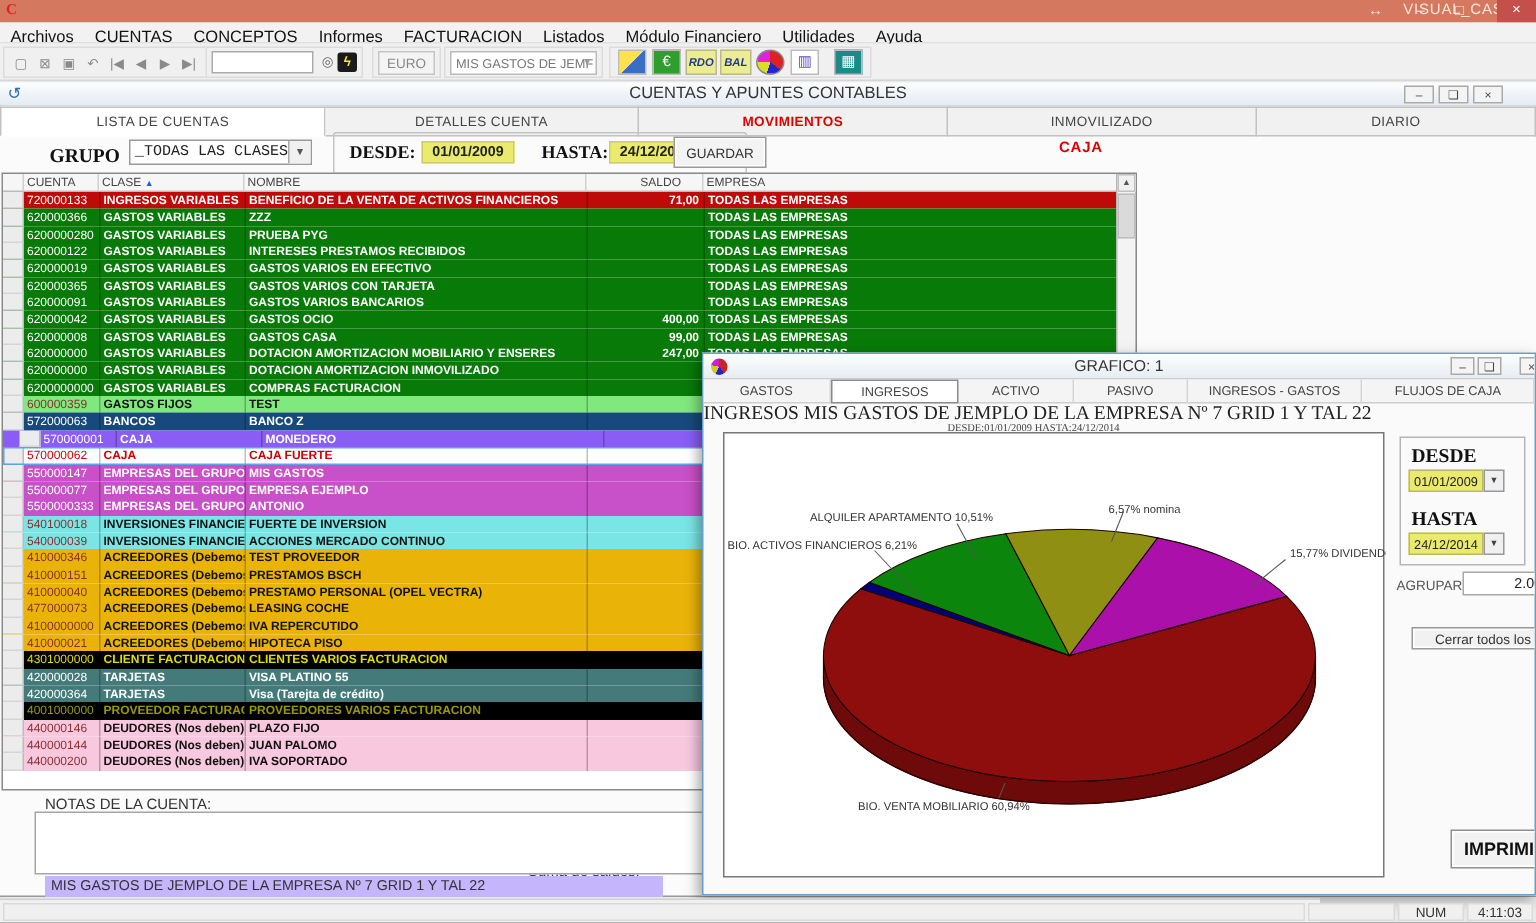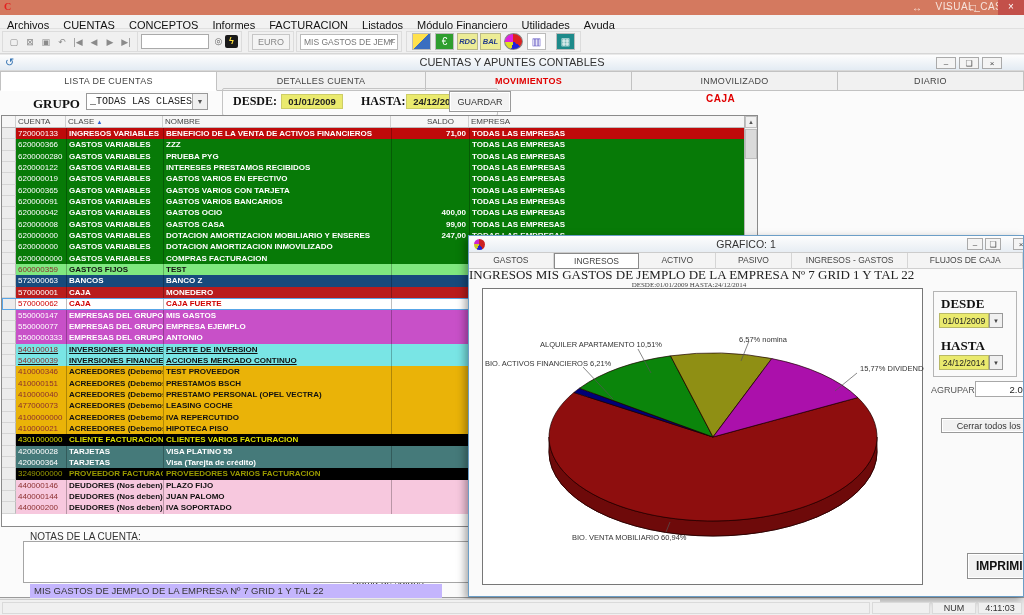--- a/index.html
+++ b/index.html
@@ -67,25 +67,25 @@
   .acc-row div{font:bold 8px "Liberation Sans",sans-serif;line-height:11.3px;padding-left:2px;white-space:nowrap;overflow:hidden;}
   .acc-row .rownum{background:#ececec;border-right:1px solid #bbb;border-bottom:1px solid #d5d5d5;}
   .acc-row .cuenta{font-weight:normal;}
   .acc-row .clase,.acc-row .nombre,.acc-row .saldo,.acc-row .empresa{border-left:1px solid rgba(0,0,0,.25);}
   .acc-row .saldo{text-align:right;padding-right:3px;}
   .st-red{background:#bf0a0a;color:#fff;}
   .st-green{background:#077a07;color:#fff;}
   .st-lgreen{background:#7fe87f;color:#111;}
   .st-lgreen .cuenta{color:#8b2f2f;}
   .st-navy{background:#174a7c;color:#fff;}
-  .st-blue{background:#b91c1c;color:#fff;}
+  .st-blue{background:#8b5cf6;color:#fff;padding-left:11px;}
   .st-sel{background:#fff;color:#d00000;outline:1px solid #58a6e8;outline-offset:-1px;}
   .st-sel .cuenta{color:#d00000;}
   .st-orchid{background:#c850c8;color:#fff;}
-  .st-cyan{background:#79e5e5;color:#111;text-decoration:underline;}
+  .st-cyan{background:#79e5e5;color:#111;}
   .st-cyan .cuenta{color:#8b2f2f;}
   .st-orange{background:#eab308;color:#111;}
   .st-orange .cuenta{color:#8b2f2f;}
   .st-blackyel{background:#000;color:#dede00;}
   .st-teal{background:#457a7a;color:#fff;}
   .st-blackol{background:#000;color:#9a9a00;}
   .st-pink{background:#f7c8de;color:#111;}
   .st-pink .cuenta{color:#8b2f2f;}
   #acc-scroll{position:absolute;right:0;top:0;bottom:0;width:13px;background:#f3f3f3;border-left:1px solid #b5b5b5;}
   .scr-btn{position:absolute;left:0;width:12px;height:12px;background:#f0f0f0;border:1px solid #c0c0c0;
@@ -462,21 +462,21 @@
           <div class="acc-row st-teal">
             <div class="rownum"></div>
             <div class="cuenta">420000364</div>
             <div class="clase">TARJETAS</div>
             <div class="nombre">Visa (Tarejta de crédito)</div>
             <div class="saldo"></div>
             <div class="empresa">TODAS LAS EMPRESAS</div>
           </div>
           <div class="acc-row st-blackol">
             <div class="rownum"></div>
-            <div class="cuenta">3249000000</div>
+            <div class="cuenta">4001000000</div>
             <div class="clase">PROVEEDOR FACTURACION</div>
             <div class="nombre">PROVEEDORES VARIOS FACTURACION</div>
             <div class="saldo"></div>
             <div class="empresa">TODAS LAS EMPRESAS</div>
           </div>
           <div class="acc-row st-pink">
             <div class="rownum"></div>
             <div class="cuenta">440000146</div>
             <div class="clase">DEUDORES (Nos deben)</div>
             <div class="nombre">PLAZO FIJO</div>

